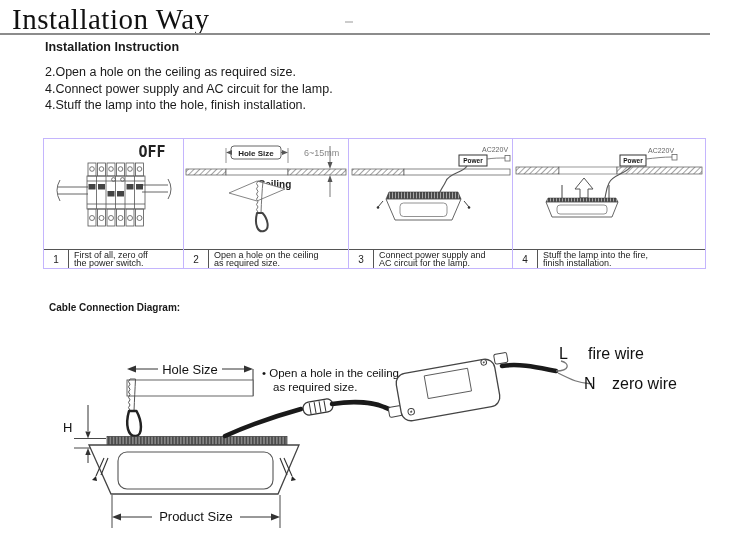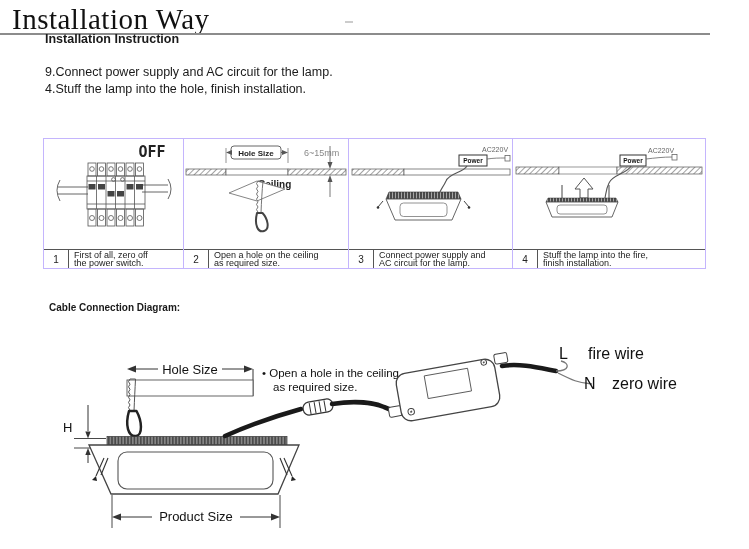--- a/index.html
+++ b/index.html
@@ -2,21 +2,21 @@
 <html><head>
 <meta charset="utf-8">
 <style>
   html,body{margin:0;padding:0;background:#fff;}
   .canvas{position:relative;width:749px;height:549px;background:#fff;overflow:hidden;
           font-family:"Liberation Sans",sans-serif;color:#1a1a1a;}
   .title{position:absolute;left:12px;top:3px;font-family:"Liberation Serif",serif;
          font-size:29px;letter-spacing:.5px;color:#111;}
   .rule{position:absolute;left:0;top:33px;width:710px;height:2px;background:#8c8c8c;}
   .dash{position:absolute;left:345px;top:21px;width:8px;height:2px;background:#cccccc;}
-  .instr-head{position:absolute;left:45px;top:32px;font-size:12.5px;font-weight:bold;}
+  .instr-head{position:absolute;left:45px;top:40px;font-size:12.5px;font-weight:bold;}
   .instr-list{position:absolute;left:45px;top:64px;font-size:12.5px;line-height:16.6px;}
   .figbox{position:absolute;top:138px;height:131px;border:1px solid #c4b5fd;
           box-sizing:border-box;background:#fff;}
   #b1{left:43px;width:141px;} #b2{left:183px;width:166px;}
   #b3{left:348px;width:165px;} #b4{left:512px;width:194px;}
   .figsvg{position:absolute;left:0;top:0;}
   .figcap{position:absolute;left:0;right:0;bottom:0;height:18px;border-top:1px solid #555;
           display:flex;align-items:stretch;background:#fff;}
   .capnum{width:24px;flex:none;border-right:1px solid #555;display:flex;
           align-items:center;justify-content:center;font-size:10px;color:#222;}
@@ -39,21 +39,22 @@
 <body>
 
 <div class="canvas">
 
   <div class="title">Installation Way</div>
   <div class="rule"></div>
   <div class="dash"></div>
 
   <div class="instr-head">Installation Instruction</div>
   <div class="instr-list">
-    <div>9.Connect power supply and AC circuit for the lamp.</div>
+    <div>2.Open a hole on the ceiling as required size.</div>
+    <div>4.Connect power supply and AC circuit for the lamp.</div>
     <div>4.Stuff the lamp into the hole, finish installation.</div>
   </div>
 
   <div class="figbox" id="b1">
     <svg class="figsvg" width="139" height="111" viewBox="0 0 139 111">
       <text class="mono" x="108" y="18" text-anchor="middle">OFF</text>
       <g stroke="#555" fill="none" stroke-width="0.9">
         <path d="M16 41 q-6 10 0 21"></path>
           <path d="M14 48 H44 M14 55 H44"></path>
         <path d="M124 40 q6 10 0 20"></path>

